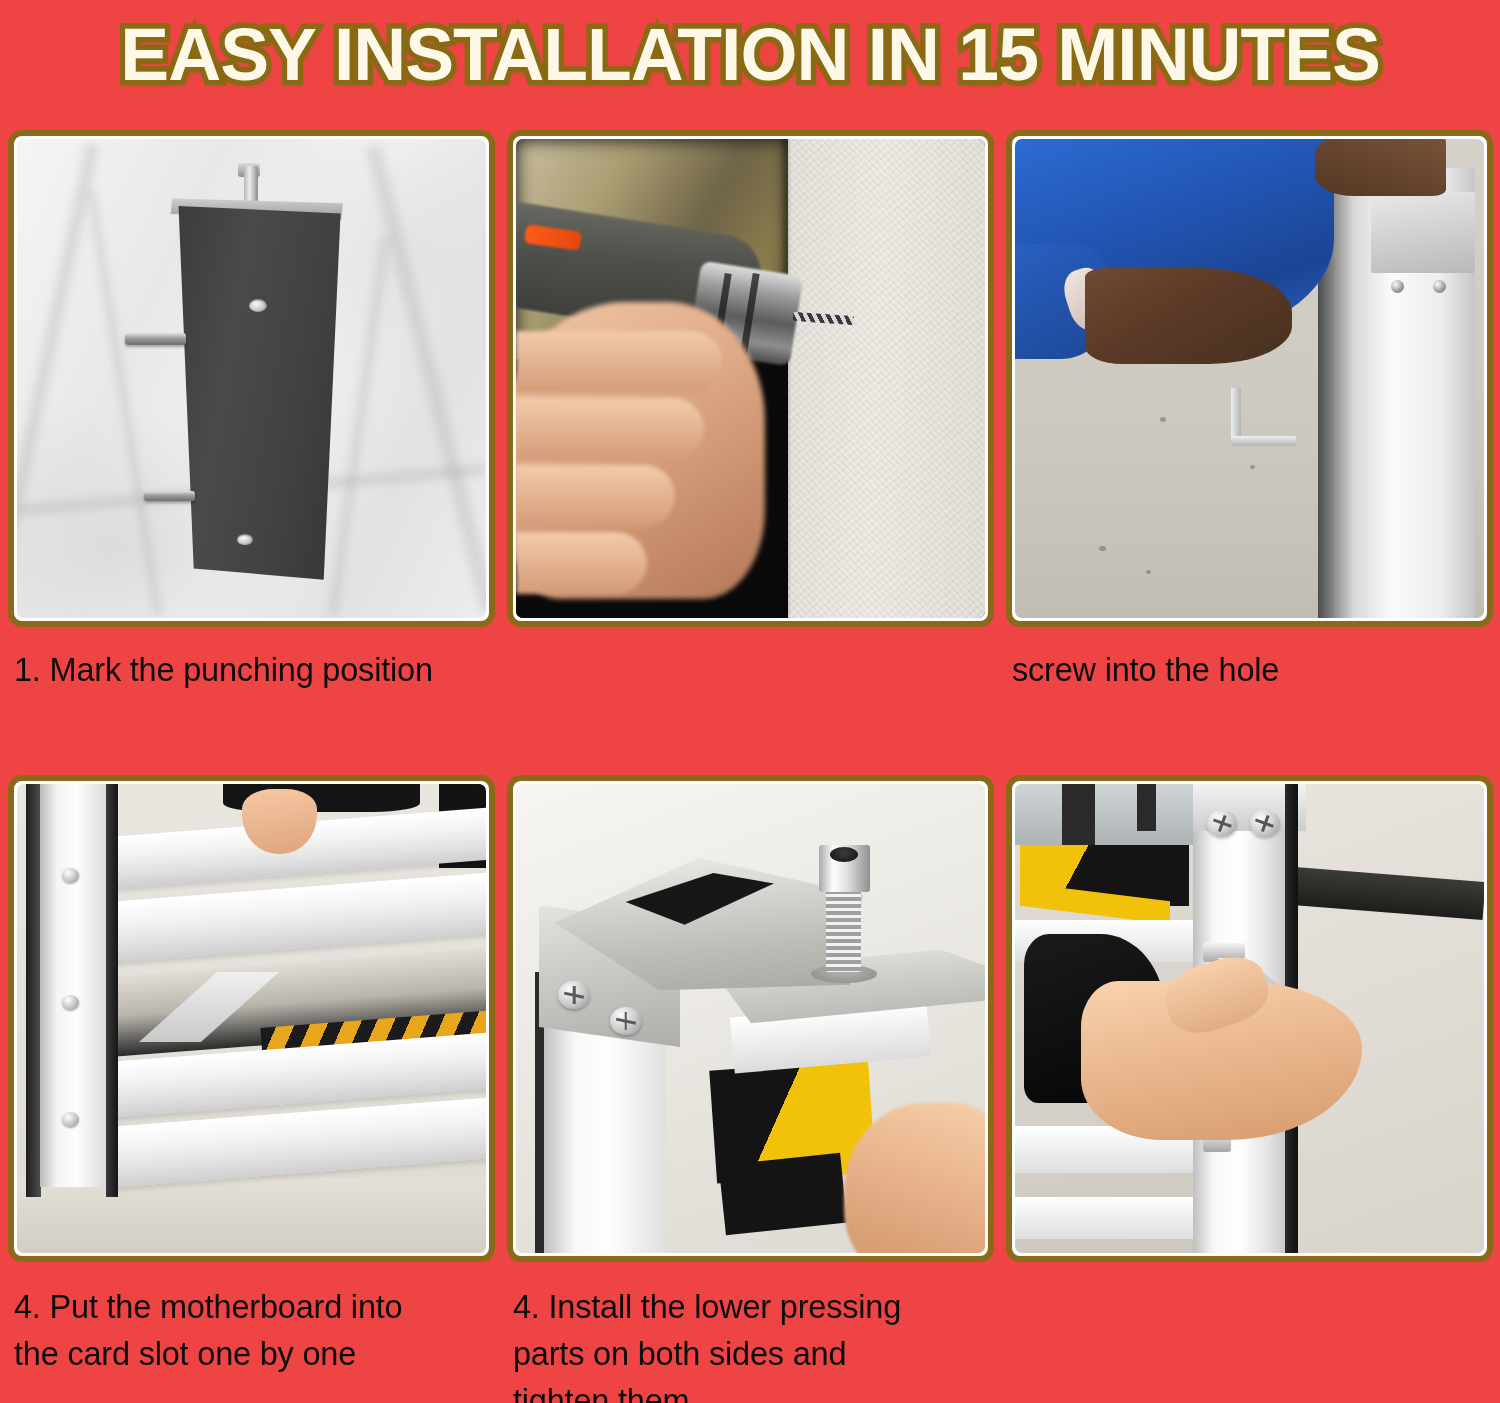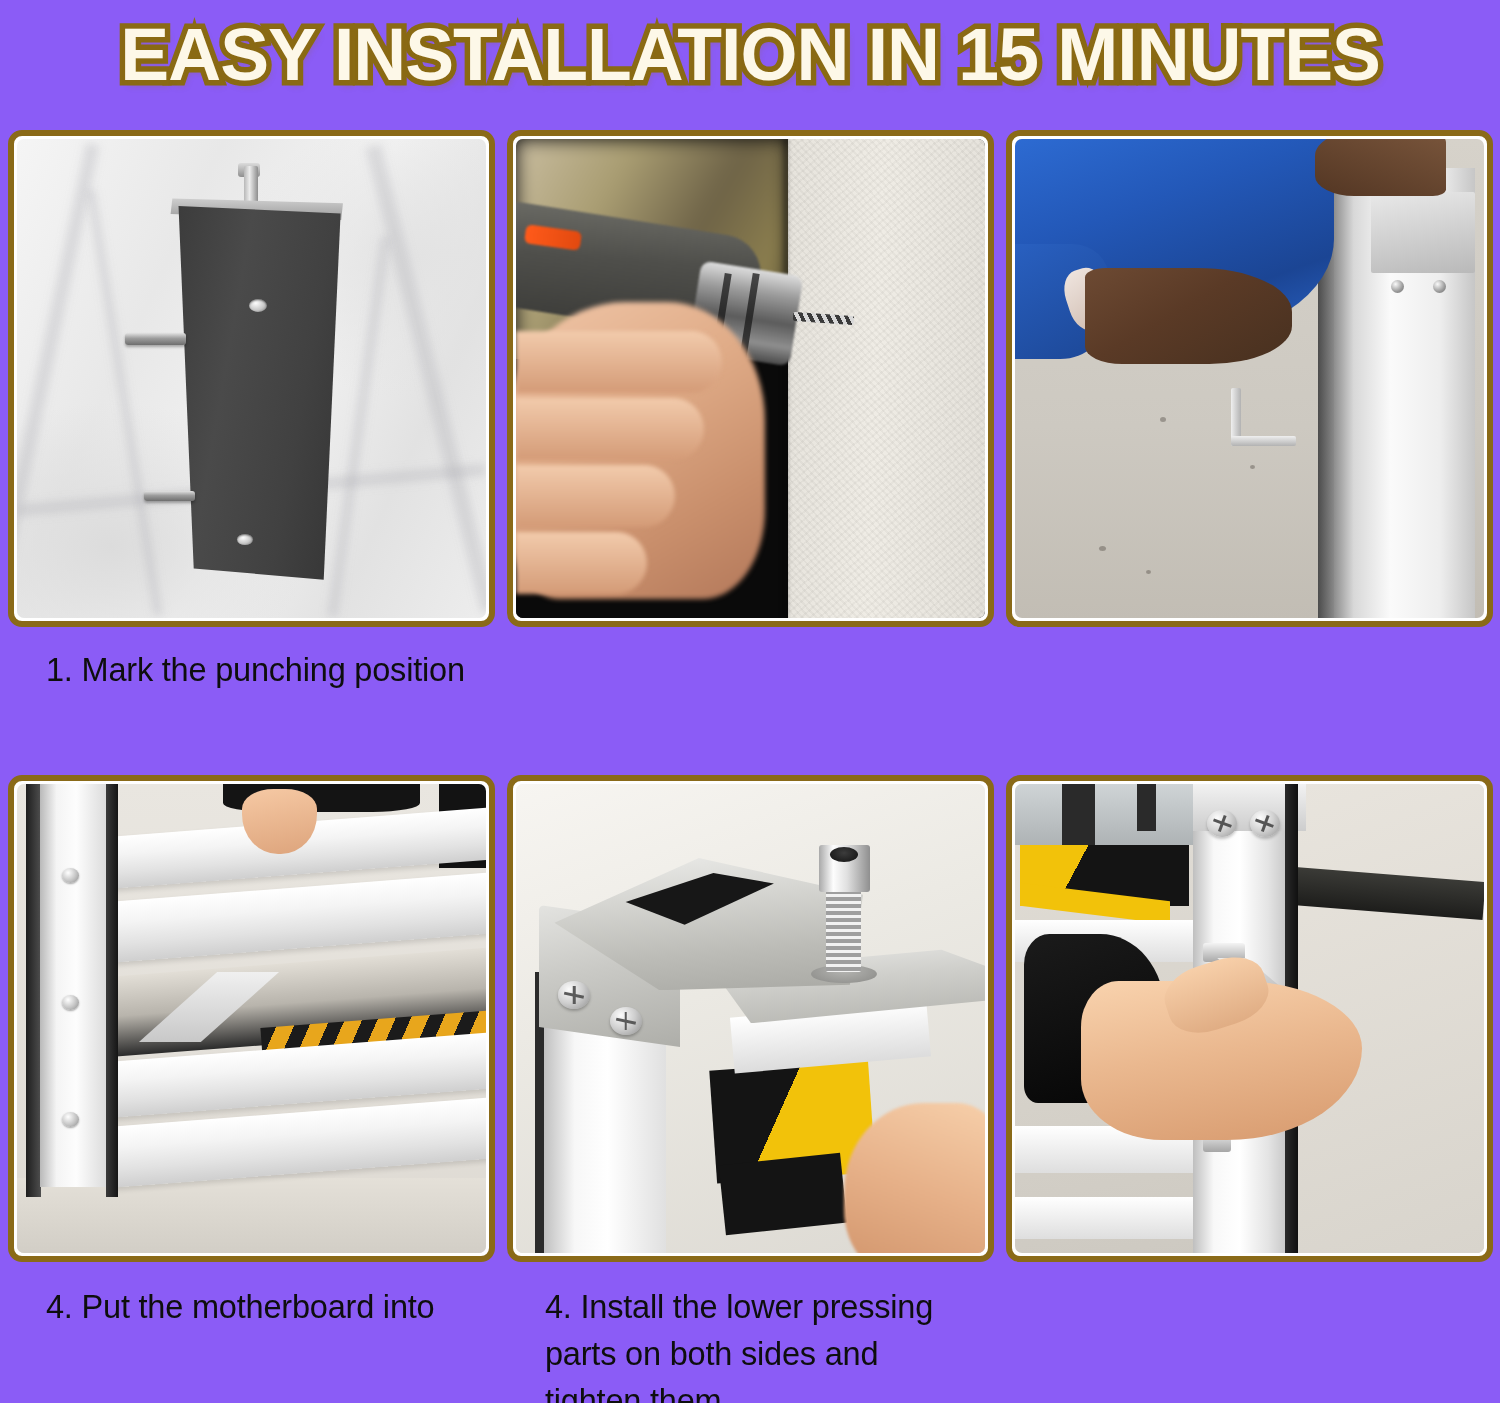--- a/index.html
+++ b/index.html
@@ -9,21 +9,21 @@
     height: 1403px;
     background: #ffffff;
     font-family: "Liberation Sans", sans-serif;
     overflow: hidden;
   }
 
   #page {
     position: relative;
     width: 1500px;
     height: 1403px;
-    background: #8b5cf6;
+    background: #ef4444;
   }
 
   
   #title-bar {
     position: absolute;
     top: 0; left: 0;
     width: 1500px;
     height: 110px;
     display: flex;
     align-items: center;
@@ -88,21 +88,21 @@
   
   .caption {
     padding: 20px 6px 0 6px;
     font-size: 32.5px;
     line-height: 1.45;
     color: #0e0e0e;
     font-weight: normal;
     letter-spacing: -0.2px;
   }
   .cell.row2 .caption { padding-top: 22px; }
-  .caption .ln { display: block; white-space: nowrap; margin-left: 32px; }
+  .caption .ln { display: block; white-space: nowrap; }
 
   
   .p1 { background:
       radial-gradient(ellipse 70% 50% at 20% 85%, #dcdcdc 0%, transparent 60%),
       radial-gradient(ellipse 60% 45% at 85% 25%, #e3e3e3 0%, transparent 65%),
       linear-gradient(115deg,#f5f5f5 0%,#e8e8e8 30%,#f2f2f2 55%,#e2e2e2 78%,#ededed 100%);
   }
   .cloth-fold {
     position: absolute; background: rgba(170,170,175,0.30);
     filter: blur(4px);
@@ -698,20 +698,21 @@
             <div class="allen-v"></div>
             <div class="allen-h"></div>
           </div>
           <div class="floor-spot fs1"></div>
           <div class="floor-spot fs2"></div>
           <div class="floor-spot fs3"></div>
           <div class="floor-spot fs4"></div>
         </div>
       </div>
       <div class="caption">
+        <span class="ln">screw into the hole</span>
       </div>
     </div>
 
     <div class="cell row2">
       <div class="frame">
         <div class="photo p4">
           <div class="floor"></div>
           <div class="dark-right"></div>
           <div class="dark-mid"></div>
           <div class="gap-dark"></div>
@@ -726,20 +727,21 @@
           <div class="post-dark2"></div>
           <div class="post-screw ps1"></div>
           <div class="post-screw ps2"></div>
           <div class="post-screw ps3"></div>
           <div class="sleeve4"></div>
           <div class="hand4"></div>
         </div>
       </div>
       <div class="caption">
         <span class="ln">4. Put the motherboard into</span>
+        <span class="ln">the card slot one by one</span>
       </div>
     </div>
 
     <div class="cell row2">
       <div class="frame">
         <div class="photo p5">
           <div class="wall5"></div>
           <div class="hazard5"></div>
           <div class="hazard5b"></div>
           <div class="board5"></div>

